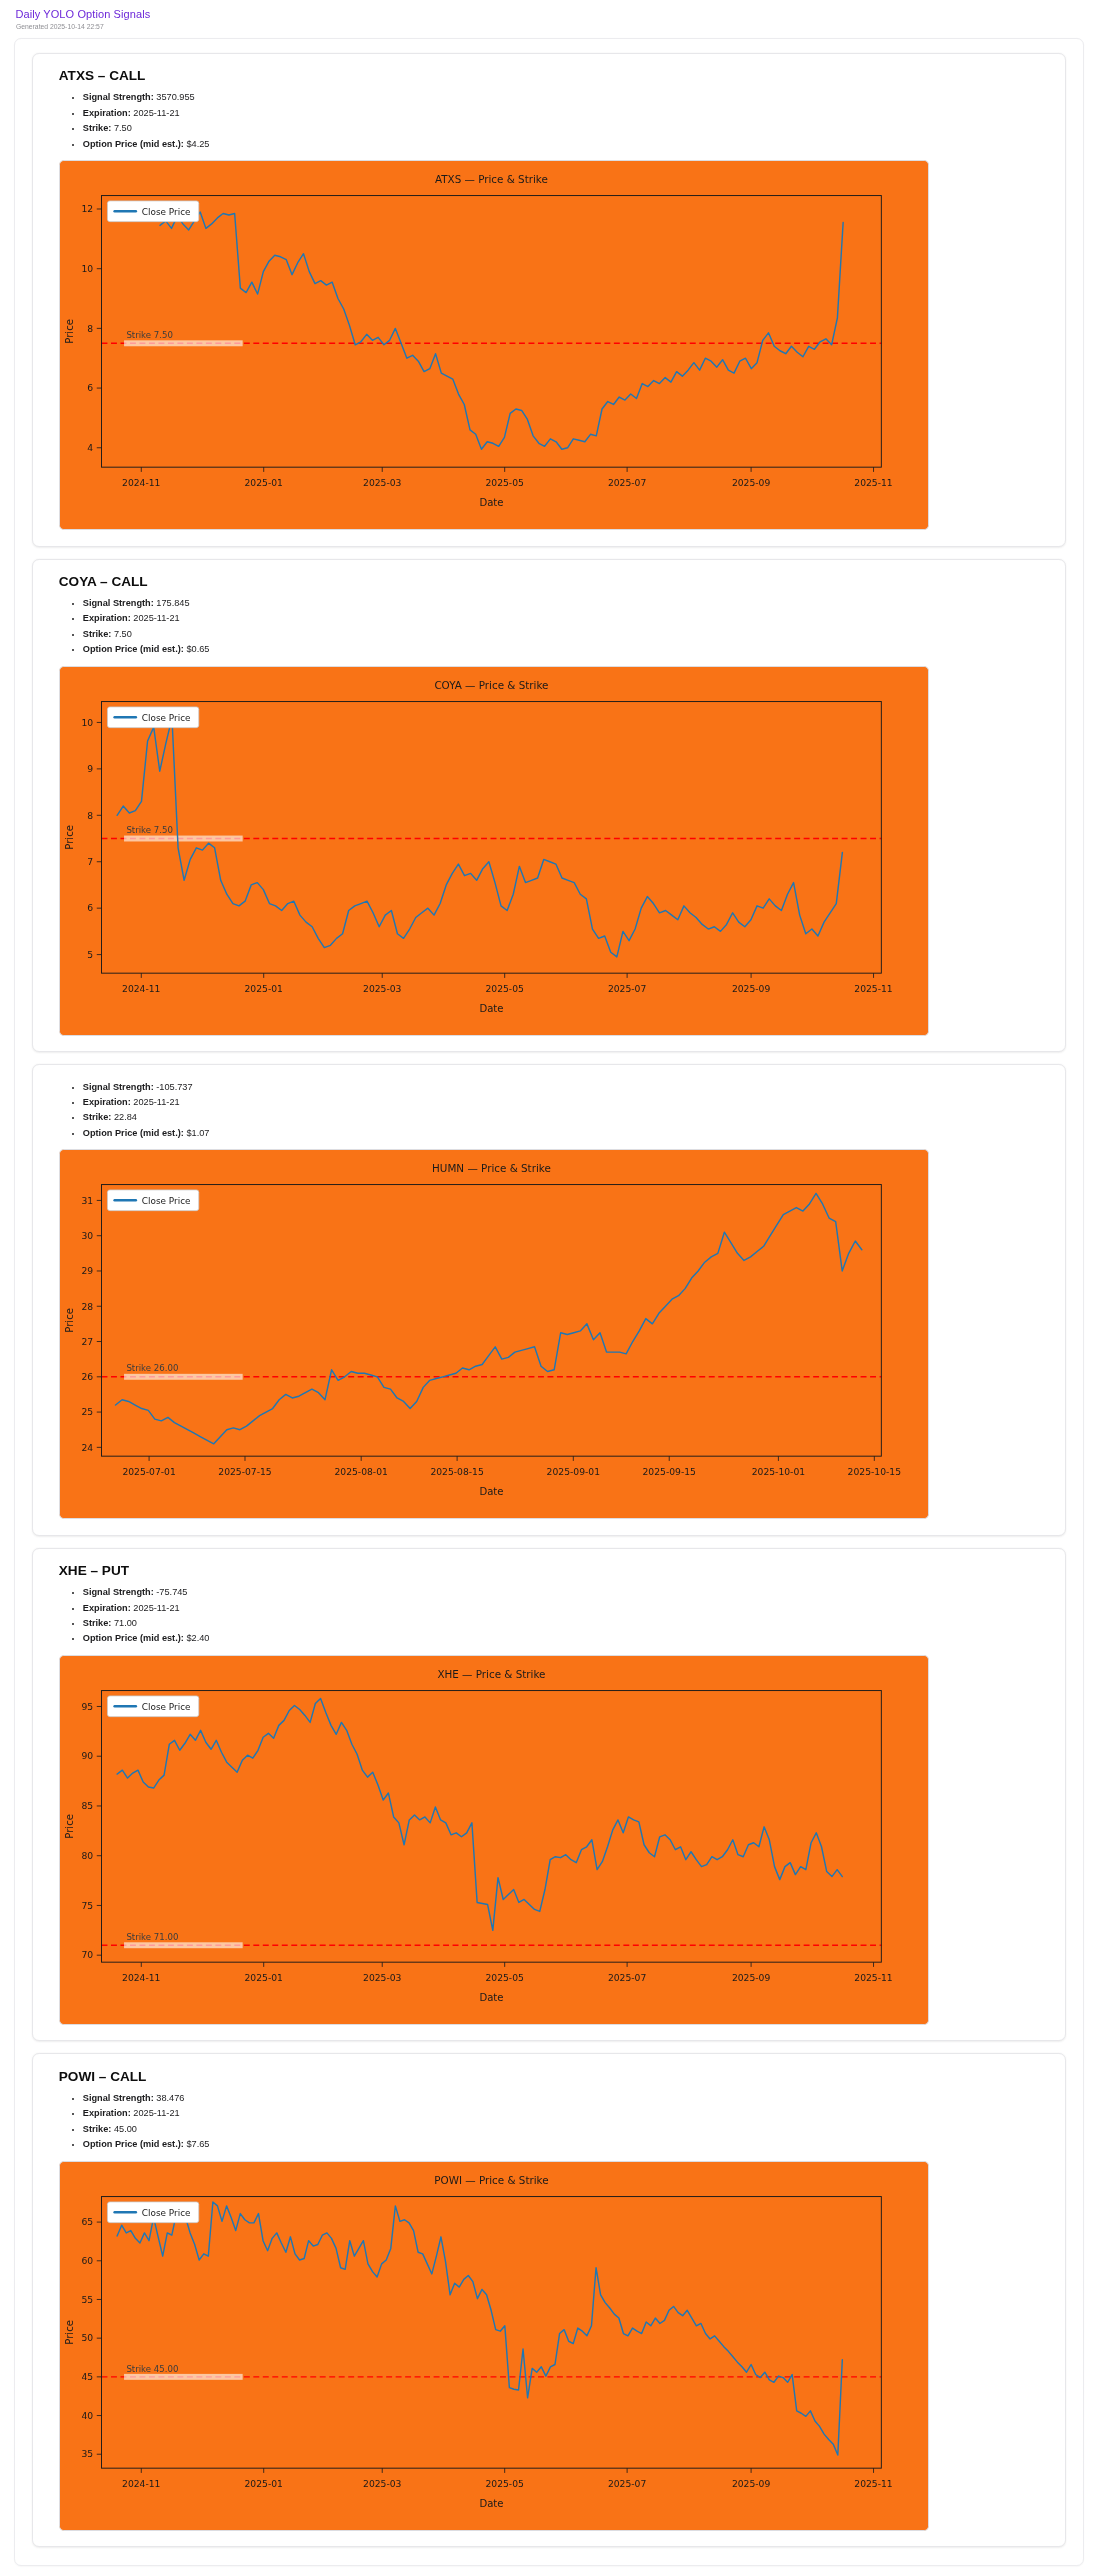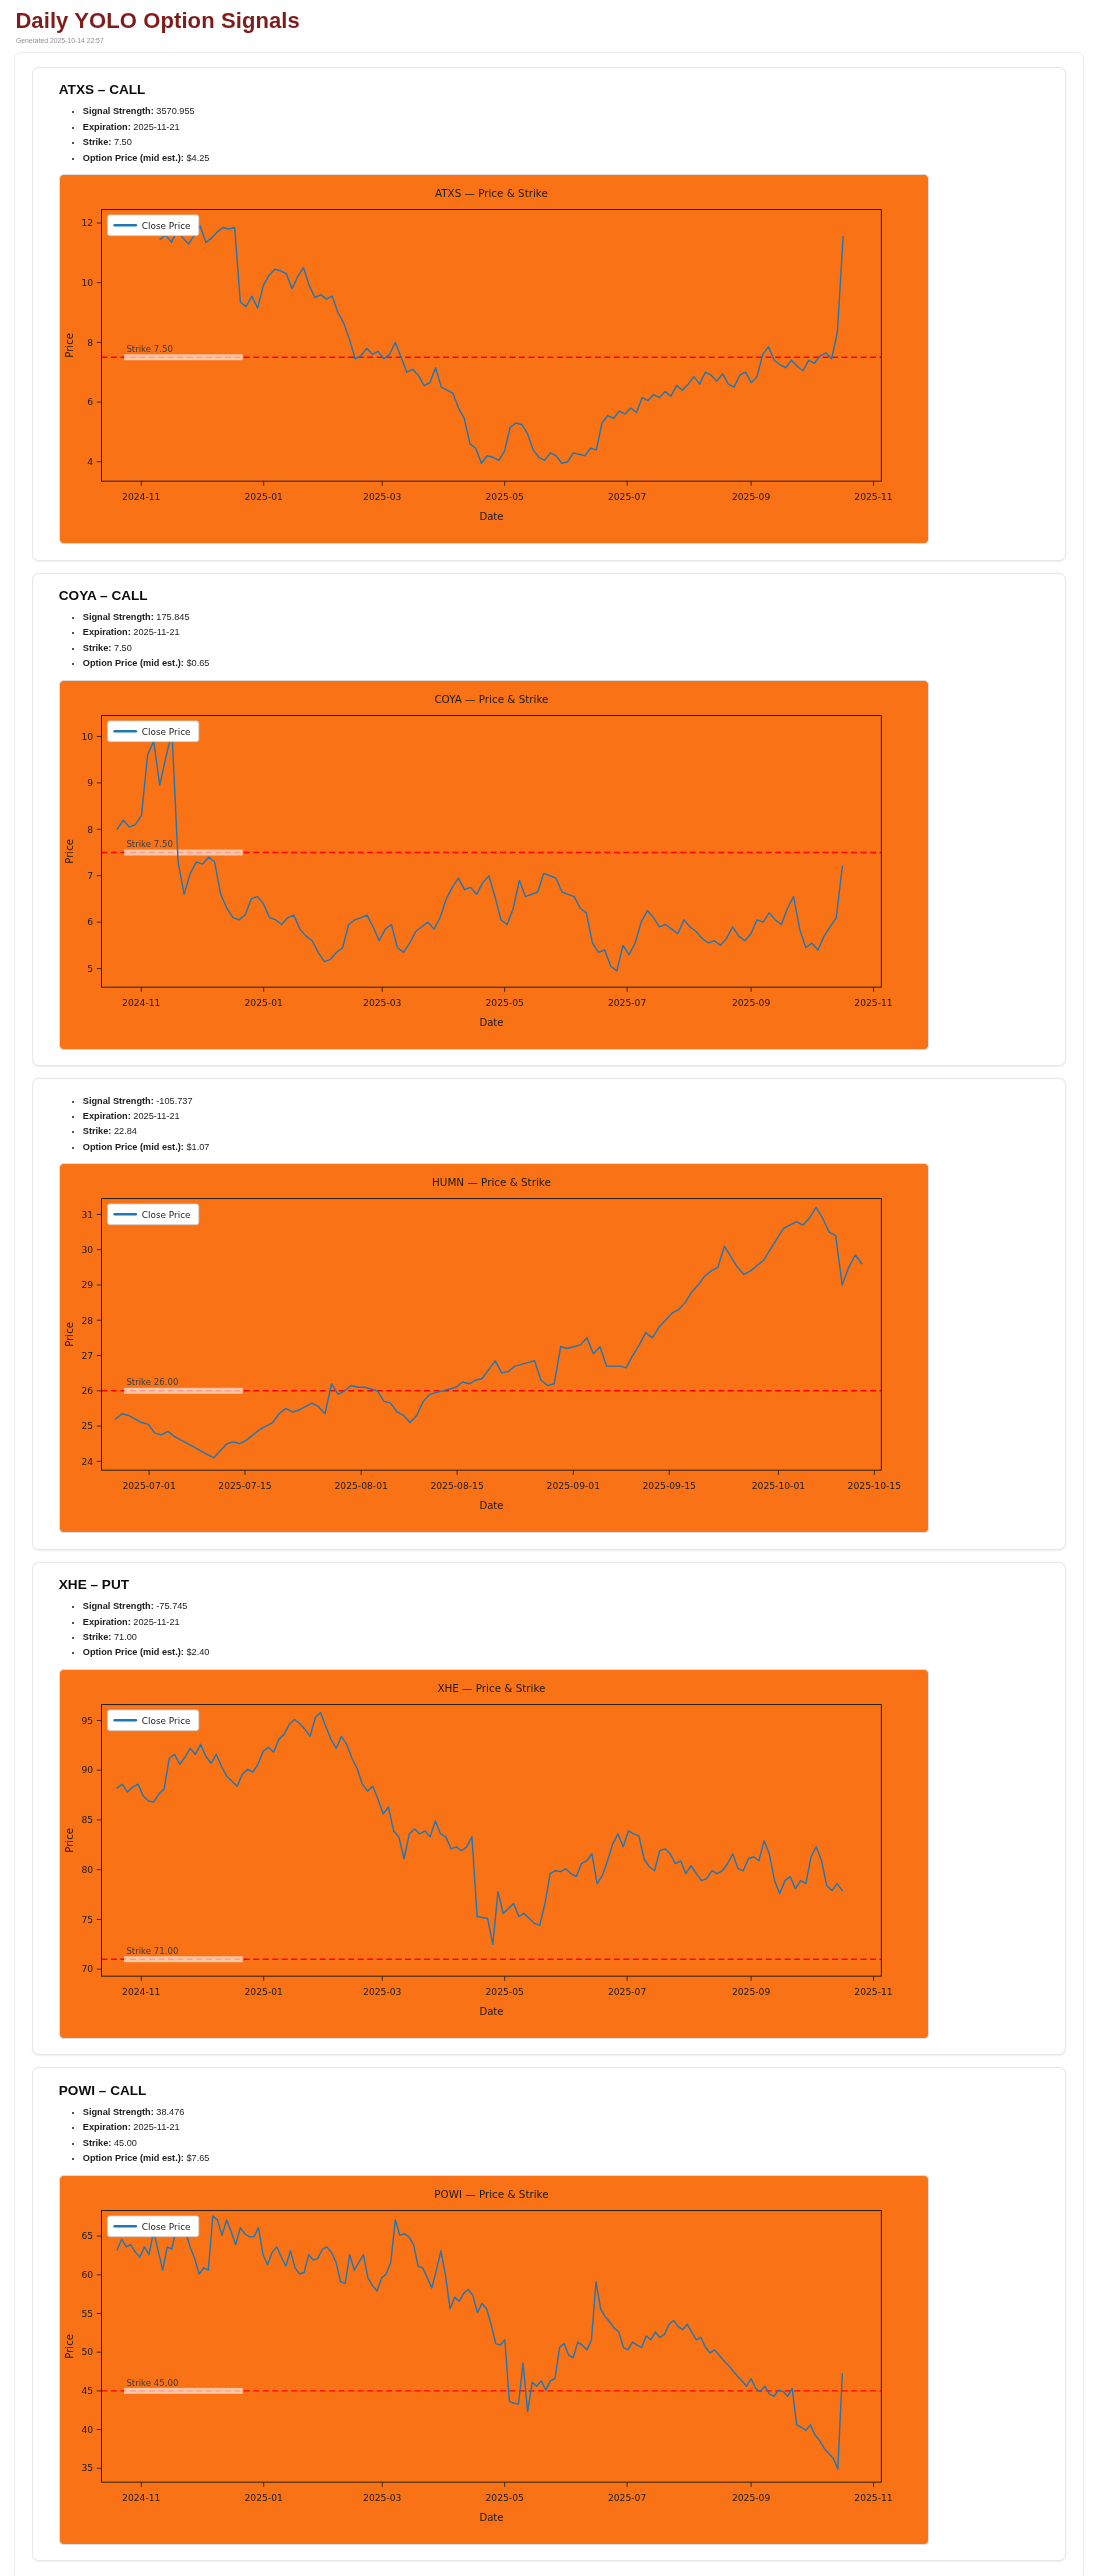--- a/index.html
+++ b/index.html
@@ -1,18 +1,18 @@
 <!DOCTYPE html>
 <html style="font-size:9.5px"><head>
 <meta charset="utf-8">
 <style>
   html,body{margin:0;padding:0;background:#ffffff;}
   body{width:1098px;font-family:"Liberation Sans",sans-serif;color:#111;}
   .page{padding:8.3px 14.2px 7.1px 14.2px;}
-  h1{font-size:22px;font-weight:700;margin:0 0 2.4px 1.2px;color:#7f1d1d;letter-spacing:0.1px;}
+  h1{font-size:11px;font-weight:400;margin:0 0 2.4px 1.2px;color:#6d28d9;letter-spacing:0.1px;}
   .subtitle{font-size:6.8px;color:#8f8f94;margin:0 0 8.3px 1.8px;}
   .panel{border:0.6px solid #ececef;border-radius:7.1px;background:#fff;padding:14.2px 16.6px;box-shadow:0 0.6px 1.2px rgba(0,0,0,.03);}
   .card{border:0.6px solid #e7e7ea;border-radius:7.1px;background:#fff;box-shadow:0 0.6px 1.8px rgba(0,0,0,.07);
         padding:14.2px 26px 15.4px 26px;margin-bottom:12px;}
   .card:last-child{margin-bottom:4px;}
   .card-title{font-size:13.6px;font-weight:700;margin:0 0 7.1px 0;color:#0d0d0d;}
   ul.facts{margin:0 0 8.3px 0;padding-left:24px;list-style:disc;}
   ul.facts li{font-size:9.2px;line-height:15.4px;color:#1c1c1e;}
   ul.facts li::marker{font-size:7.1px;}
   .fl{font-weight:700;}

